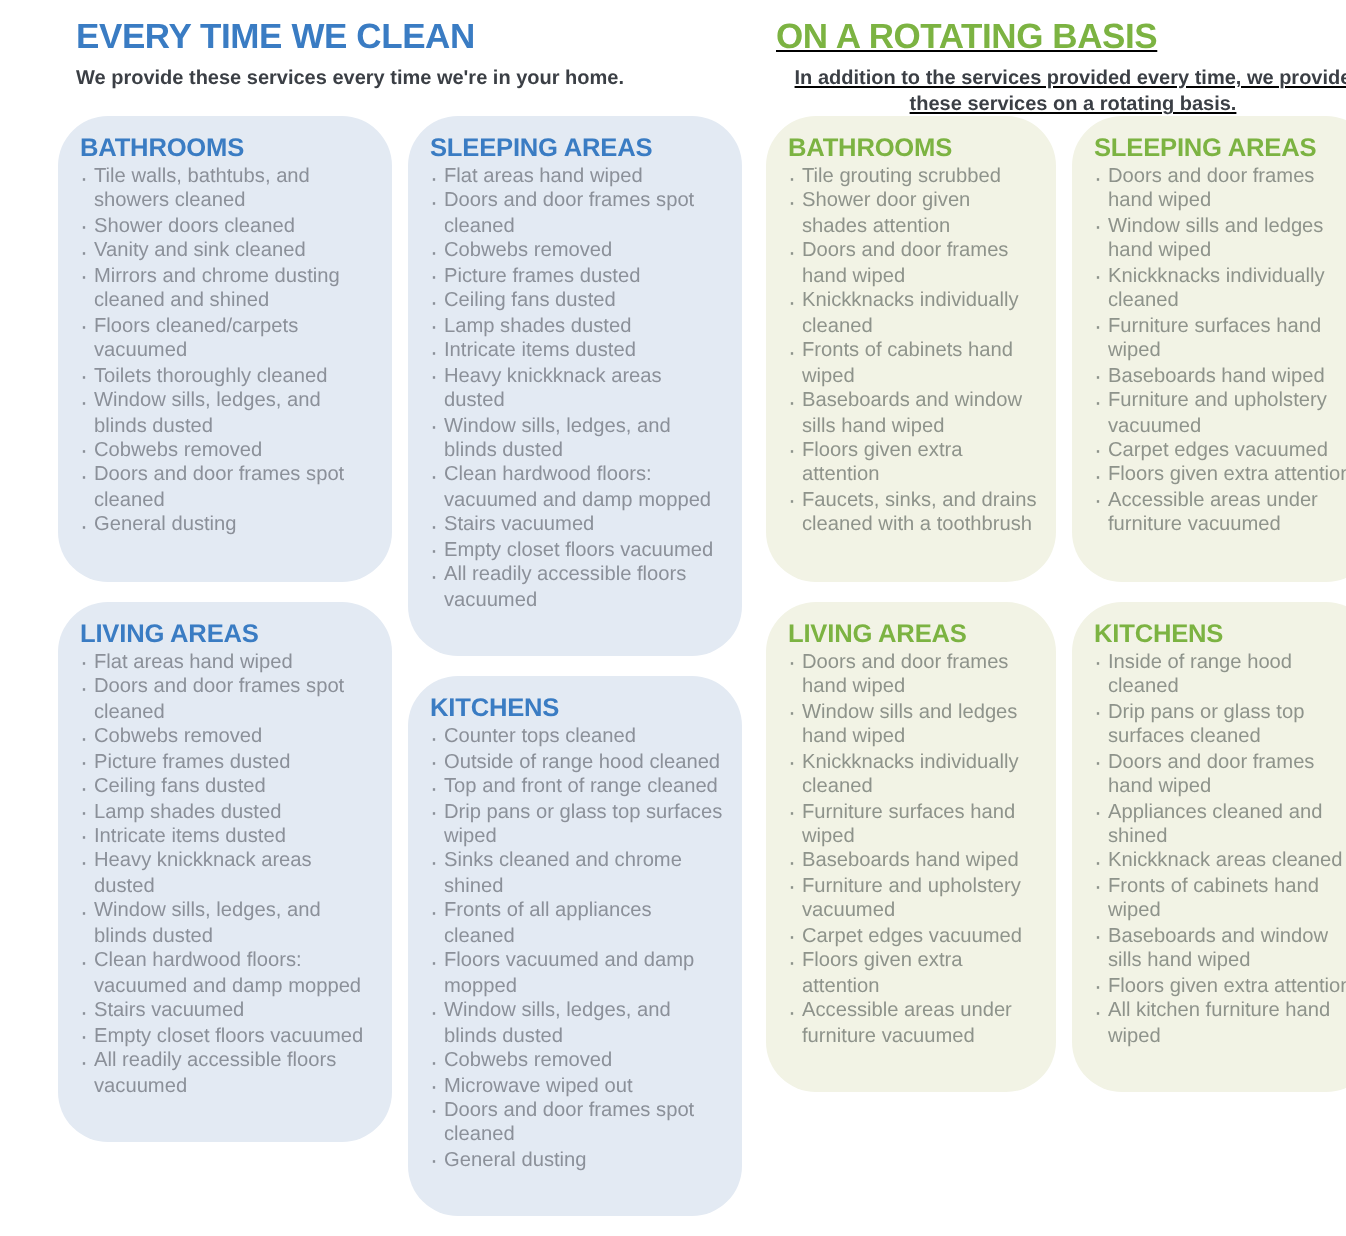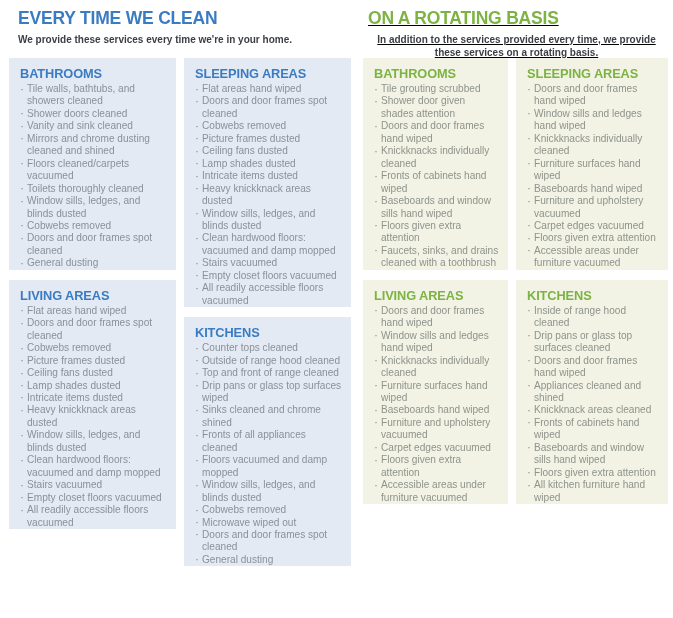--- a/index.html
+++ b/index.html
@@ -13,20 +13,21 @@
     position: relative;
     width: 673px; height: 618px;
     background: #ffffff;
   }
 
   
   .half {
     position: absolute;
     top: 0;
     height: 618px;
+    margin-left: 20px;
   }
   .half-every  { left: 0px;   width: 358px; }
   .half-rotate { left: 358px; width: 315px; }
 
   
   .sec-head { padding: 9px 10px 0 18px; }
   .half-rotate .sec-head { padding-left: 10px; padding-right: 8px; text-decoration: underline; }
 
   .sec-title {
     font-size: 17.5px;
@@ -59,22 +60,23 @@
   .half-rotate .cols { padding-left: 5px;  }
 
   .col { display: flex; flex-direction: column; }
   .half-every  .col-a { width: 167px; margin-right: 8px; }
   .half-every  .col-b { width: 167px; }
   .half-rotate .col-a { width: 145px; margin-right: 8px; }
   .half-rotate .col-b { width: 152px; }
 
   
   .panel {
-    padding: 8px 9px 0 11px;
+    padding: 8px 9px 21px 11px;
     margin-bottom: 10px;
+    border-radius: 25px;
   }
   .panel.blue  { background: #e3eaf3; }
   .panel.green { background: #f2f3e5; }
 
   .panel-title {
     font-size: 12.8px;
     font-weight: bold;
     letter-spacing: -0.1px;
     margin-bottom: 2px;
   }

